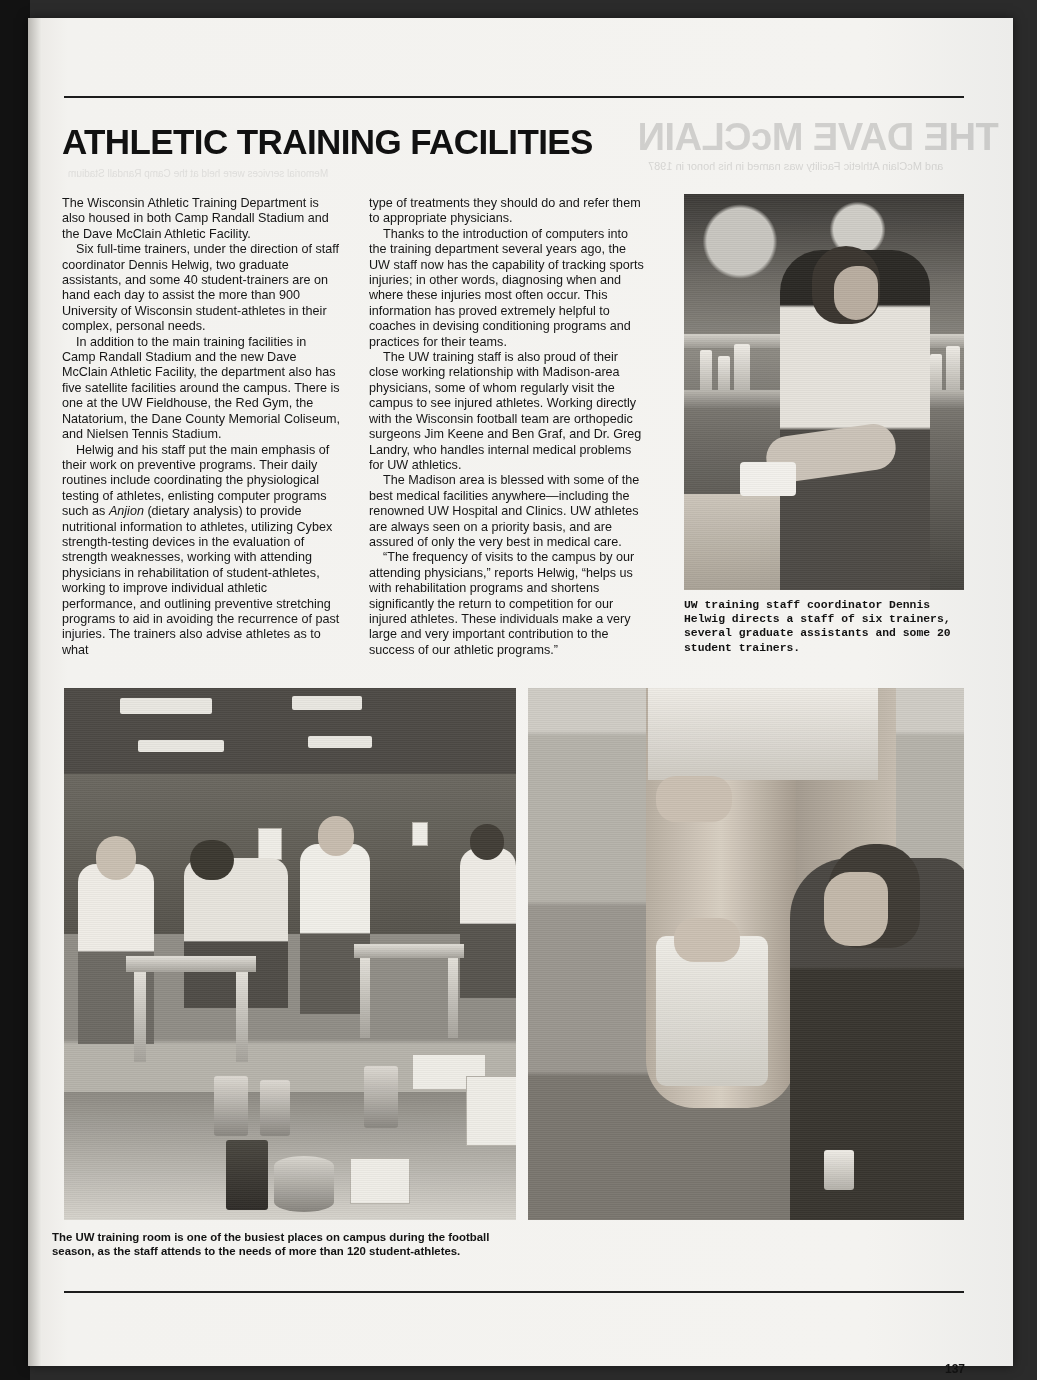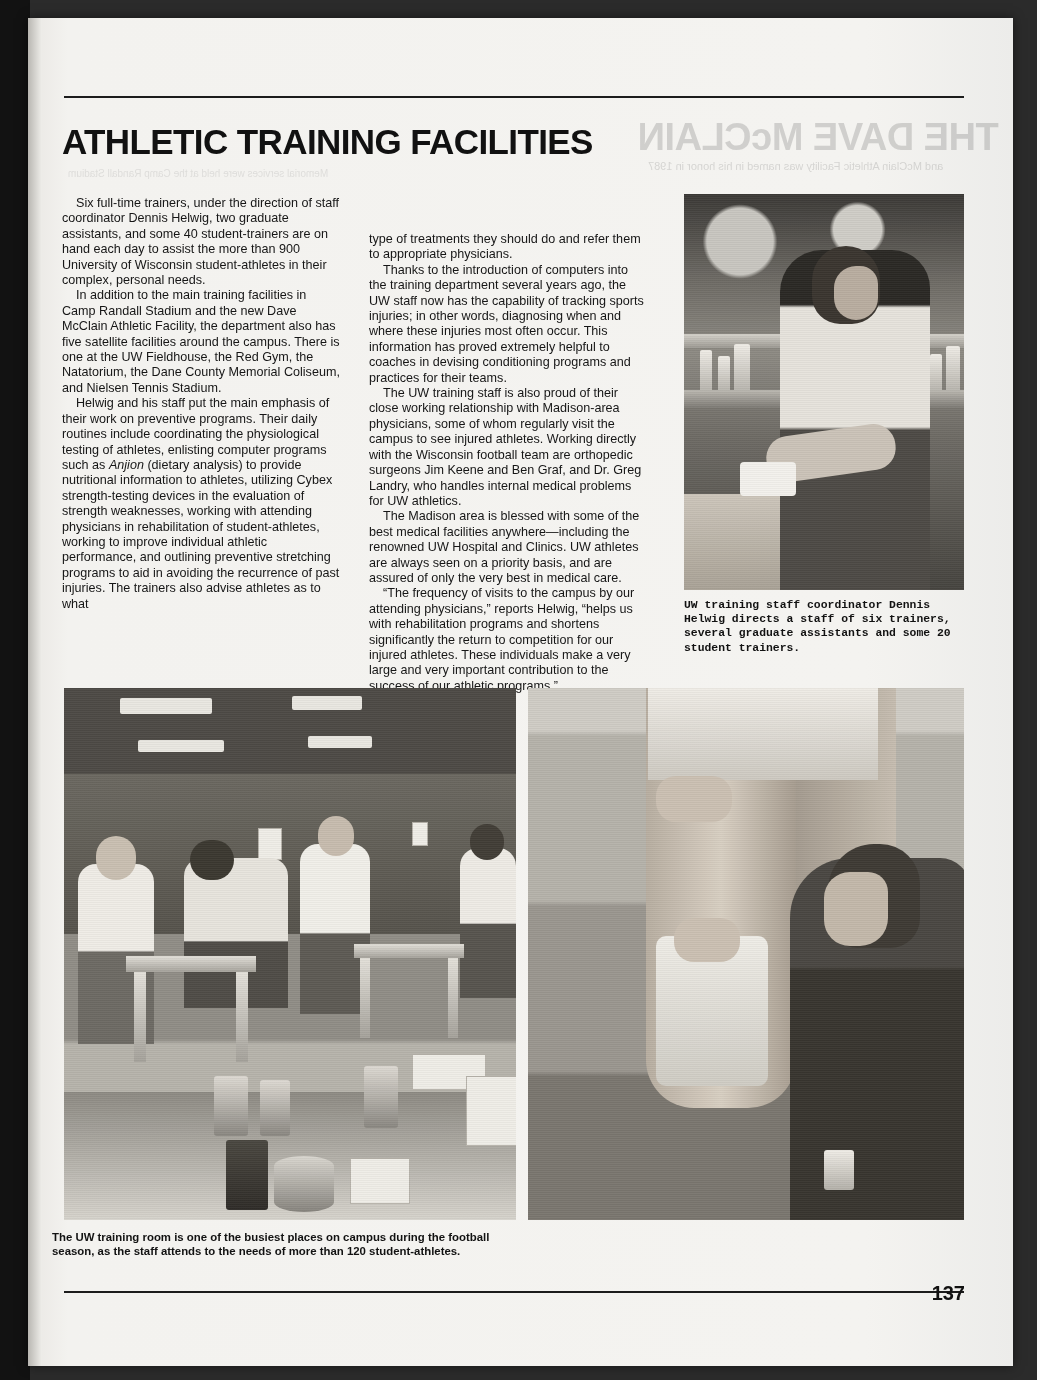--- a/index.html
+++ b/index.html
@@ -106,21 +106,21 @@
     top: 178px;
     width: 280px;
     font-size: 12.6px;
     line-height: 15.4px;
     color: #161616;
     text-align: left;
   }
   .col p { margin: 0; }
   .col p.indent { text-indent: 14px; }
   .col-1 { left: 34px; }
-  .col-2 { left: 341px; margin-top: 36px; }
+  .col-2 { left: 341px; }
 
   .photo {
     position: absolute;
     background: #6f6f6f;
     overflow: hidden;
   }
   .photo-top-right {
     left: 656px; top: 176px; width: 280px; height: 396px;
   }
   .photo-bottom-left {
@@ -136,22 +136,22 @@
     font-weight: bold;
     color: #121212;
   }
   .cap-tr { left: 656px; top: 580px; width: 288px; font-family: Liberation Mono, monospace; }
   .cap-bl { left: 24px; top: 1212px; width: 470px; }
   .cap-br { left: 500px; top: 1212px; width: 440px; }
 
   .pageno {
     position: absolute;
     right: 48px;
-    top: 1264px;
-    font-size: 20px;
+    top: 1344px;
+    font-size: 12px;
     font-weight: bold;
     color: #111;
   }
   em { font-style: italic; }
 
   
   .ph-bg { position:absolute; left:0; top:0; right:0; bottom:0; }
 
   
   .tr-bg {
@@ -285,20 +285,21 @@
       <div class="rule rule-top"></div>
       <div class="rule rule-bottom"></div>
 
       <div class="ghost">THE DAVE McCLAIN</div>
       <div class="ghost2">and McClain Athletic Facility was named in his honor in 1987</div>
       <div class="ghost3">Memorial services were held at the Camp Randall Stadium</div>
 
       <div class="headline">ATHLETIC TRAINING FACILITIES</div>
 
       <div class="col col-1">
+        <p>The Wisconsin Athletic Training Department is also housed in both Camp Randall Stadium and the Dave McClain Athletic Facility.</p>
         <p class="indent">Six full-time trainers, under the direction of staff coordinator Dennis Helwig, two graduate assistants, and some 40 student-trainers are on hand each day to assist the more than 900 University of Wisconsin student-athletes in their complex, personal needs.</p>
         <p class="indent">In addition to the main training facilities in Camp Randall Stadium and the new Dave McClain Athletic Facility, the department also has five satellite facilities around the campus. There is one at the UW Fieldhouse, the Red Gym, the Natatorium, the Dane County Memorial Coliseum, and Nielsen Tennis Stadium.</p>
         <p class="indent">Helwig and his staff put the main emphasis of their work on preventive programs. Their daily routines include coordinating the physiological testing of athletes, enlisting computer programs such as <em>Anjion</em> (dietary analysis) to provide nutritional information to athletes, utilizing Cybex strength-testing devices in the evaluation of strength weaknesses, working with attending physicians in rehabilitation of student-athletes, working to improve individual athletic performance, and outlining preventive stretching programs to aid in avoiding the recurrence of past injuries. The trainers also advise athletes as to what</p>
       </div>
 
       <div class="col col-2">
         <p>type of treatments they should do and refer them to appropriate physicians.</p>
         <p class="indent">Thanks to the introduction of computers into the training department several years ago, the UW staff now has the capability of tracking sports injuries; in other words, diagnosing when and where these injuries most often occur. This information has proved extremely helpful to coaches in devising conditioning programs and practices for their teams.</p>
         <p class="indent">The UW training staff is also proud of their close working relationship with Madison-area physicians, some of whom regularly visit the campus to see injured athletes. Working directly with the Wisconsin football team are orthopedic surgeons Jim Keene and Ben Graf, and Dr. Greg Landry, who handles internal medical problems for UW athletics.</p>
         <p class="indent">The Madison area is blessed with some of the best medical facilities anywhere—including the renowned UW Hospital and Clinics. UW athletes are always seen on a priority basis, and are assured of only the very best in medical care.</p>

